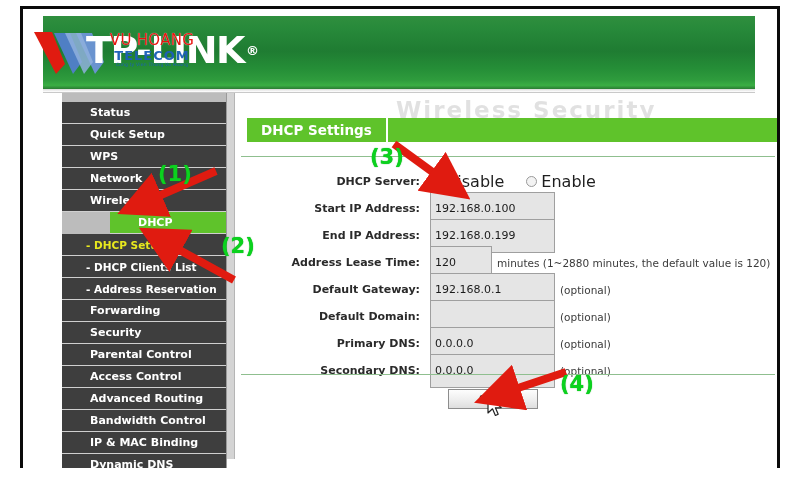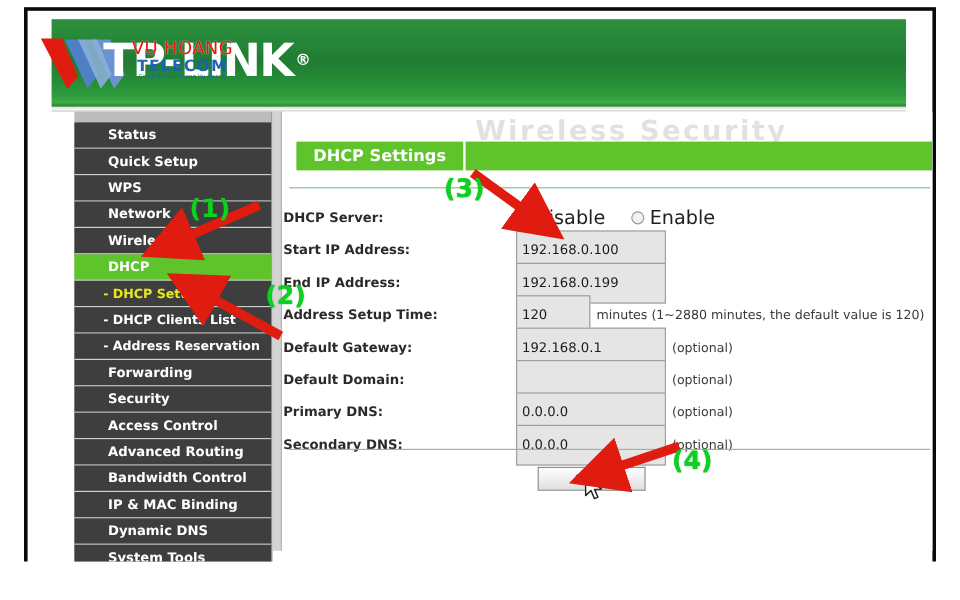--- a/index.html
+++ b/index.html
@@ -127,20 +127,21 @@
     font-weight: 700;
     font-size: 11px;
     padding-left: 28px;
     border-bottom: 1px solid #cfcfcf;
     white-space: nowrap;
     overflow: hidden;
   }
   .nav-item.active {
     background: #5fc32b;
     color: #ffffff;
+    margin-left: 48px;
   }
   .nav-item.sub {
     padding-left: 24px;
     font-size: 10.5px;
   }
   .nav-item.sub-active {
     color: #e8e81e;
   }
 
   
@@ -216,21 +217,21 @@
     right: 0;
   }
   .row {
     display: flex;
     align-items: center;
     height: 25px;
     margin-bottom: 2px;
   }
   .row .lbl {
     width: 194px;
-    text-align: left;
+    text-align: right;
     padding-right: 10px;
     font-family: "DejaVu Sans", sans-serif;
     font-weight: 700;
     font-size: 11px;
     color: #2a2a2a;
     white-space: nowrap;
   }
   .row .fld { display: flex; align-items: center; }
 
   .txt {
@@ -371,20 +372,21 @@
       <div class="nav-item">Quick Setup</div>
       <div class="nav-item">WPS</div>
       <div class="nav-item">Network</div>
       <div class="nav-item">Wireless</div>
       <div class="nav-item active">DHCP</div>
       <div class="nav-item sub sub-active">- DHCP Settings</div>
       <div class="nav-item sub">- DHCP Clients List</div>
       <div class="nav-item sub">- Address Reservation</div>
       <div class="nav-item">Forwarding</div>
       <div class="nav-item">Security</div>
+      <div class="nav-item">Parental Control</div>
       <div class="nav-item">Access Control</div>
       <div class="nav-item">Advanced Routing</div>
       <div class="nav-item">Bandwidth Control</div>
       <div class="nav-item">IP &amp; MAC Binding</div>
       <div class="nav-item">Dynamic DNS</div>
       <div class="nav-item">System Tools</div>
     </div>
   <div class="gutter"></div>
 
   <div class="content">
@@ -420,21 +422,21 @@
             <input type="text" class="txt wide" value="192.168.0.100" style="">
           </div>
         </div>
         <div class="row">
           <div class="lbl">End IP Address:</div>
           <div class="fld">
             <input type="text" class="txt wide" value="192.168.0.199" style="">
           </div>
         </div>
         <div class="row">
-          <div class="lbl">Address Setup Time:</div>
+          <div class="lbl">Address Lease Time:</div>
           <div class="fld">
             <input type="text" class="txt narrow" value="120" style="">
             <span class="hint">minutes (1~2880 minutes, the default value is 120)</span>
           </div>
         </div>
         <div class="row">
           <div class="lbl">Default Gateway:</div>
           <div class="fld">
             <input type="text" class="txt wide" value="192.168.0.1" style="">
             <span class="hint">(optional)</span>

